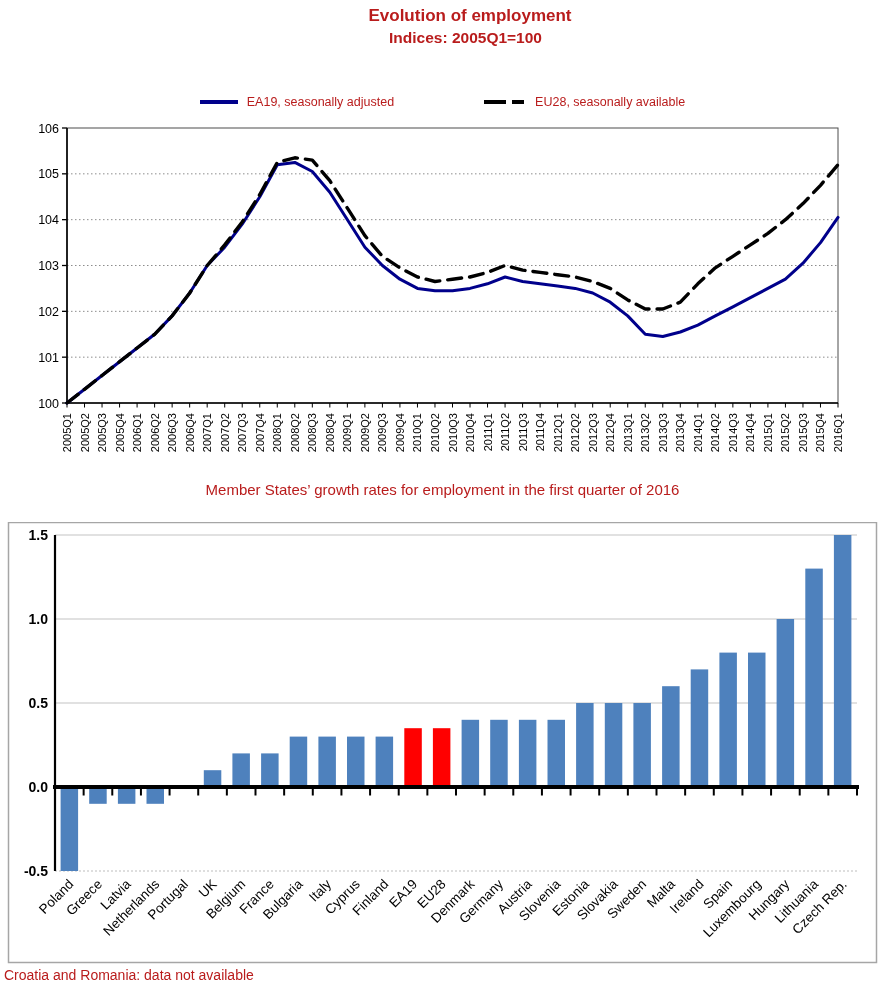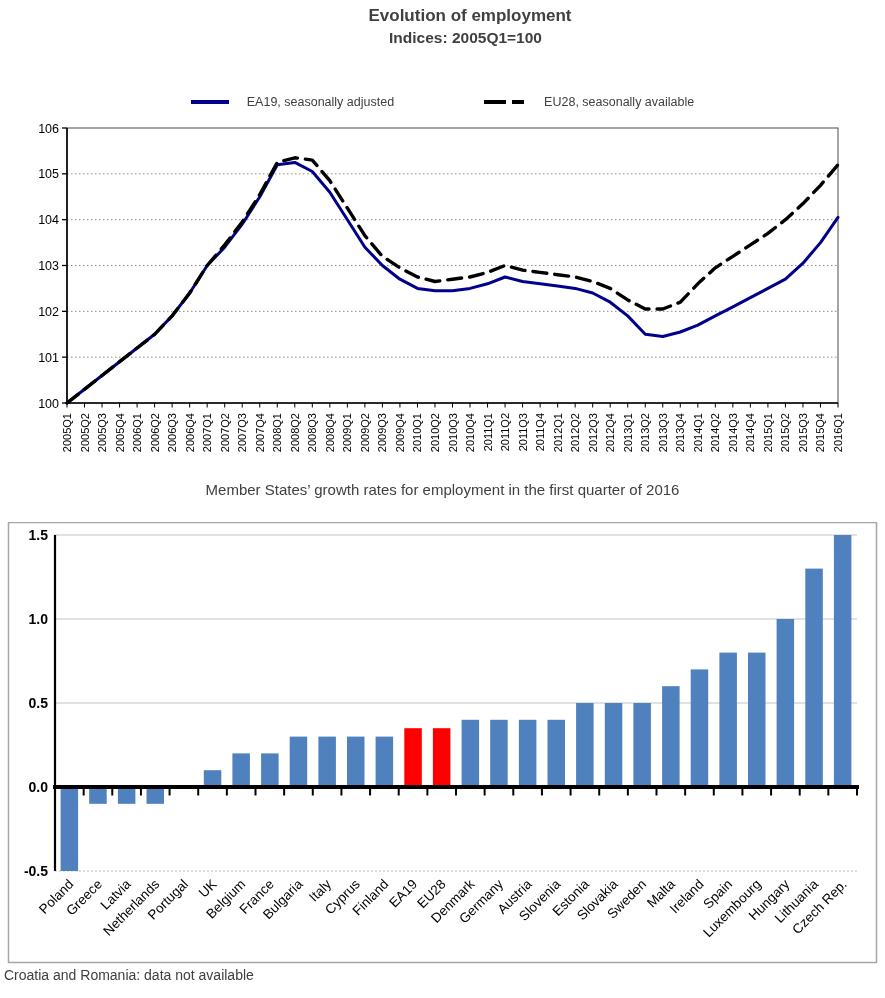--- a/index.html
+++ b/index.html
@@ -1,24 +1,24 @@
 <!DOCTYPE html>
 <html><head>
 <meta charset="utf-8">
 <style>
   html,body{margin:0;padding:0;background:#fff;}
   .page{position:relative;width:885px;height:998px;background:#fff;overflow:hidden;
-        font-family:"Liberation Sans",sans-serif;color:#404040;}
+        font-family:"Liberation Sans",sans-serif;color:#b91c1c;}
   .t1{position:absolute;top:6px;left:55px;right:0;text-align:center;
       font-size:17px;font-weight:bold;}
   .t1b{position:absolute;top:29px;left:55px;right:9px;text-align:center;
       font-size:15.5px;font-weight:bold;}
   .legend{position:absolute;top:95px;left:0;right:0;display:flex;
       justify-content:center;align-items:center;gap:90px;font-size:12.5px;}
-  .leg-item{display:flex;align-items:center;gap:18px;}
+  .leg-item{display:flex;align-items:center;gap:9px;}
   .swatch-solid{display:inline-block;width:38px;height:4px;background:#00008B;}
   .swatch-dashed{display:inline-block;width:42px;height:4px;
       background:linear-gradient(90deg,#000 0 22px,transparent 22px 28px,#000 28px 40px,transparent 40px);}
   #lineChart{position:absolute;top:116px;left:0;}
   .t2{position:absolute;top:481px;left:0;right:0;text-align:center;
       font-size:15px;font-weight:normal;}
   .t2b{position:absolute;top:502px;left:0;right:0;text-align:center;font-size:13.5px;}
   #barChart{position:absolute;top:522px;left:0;}
   .footnote{position:absolute;top:967px;left:4px;font-size:14px;}
   svg text{font-family:"Liberation Sans",sans-serif;fill:#000;}

